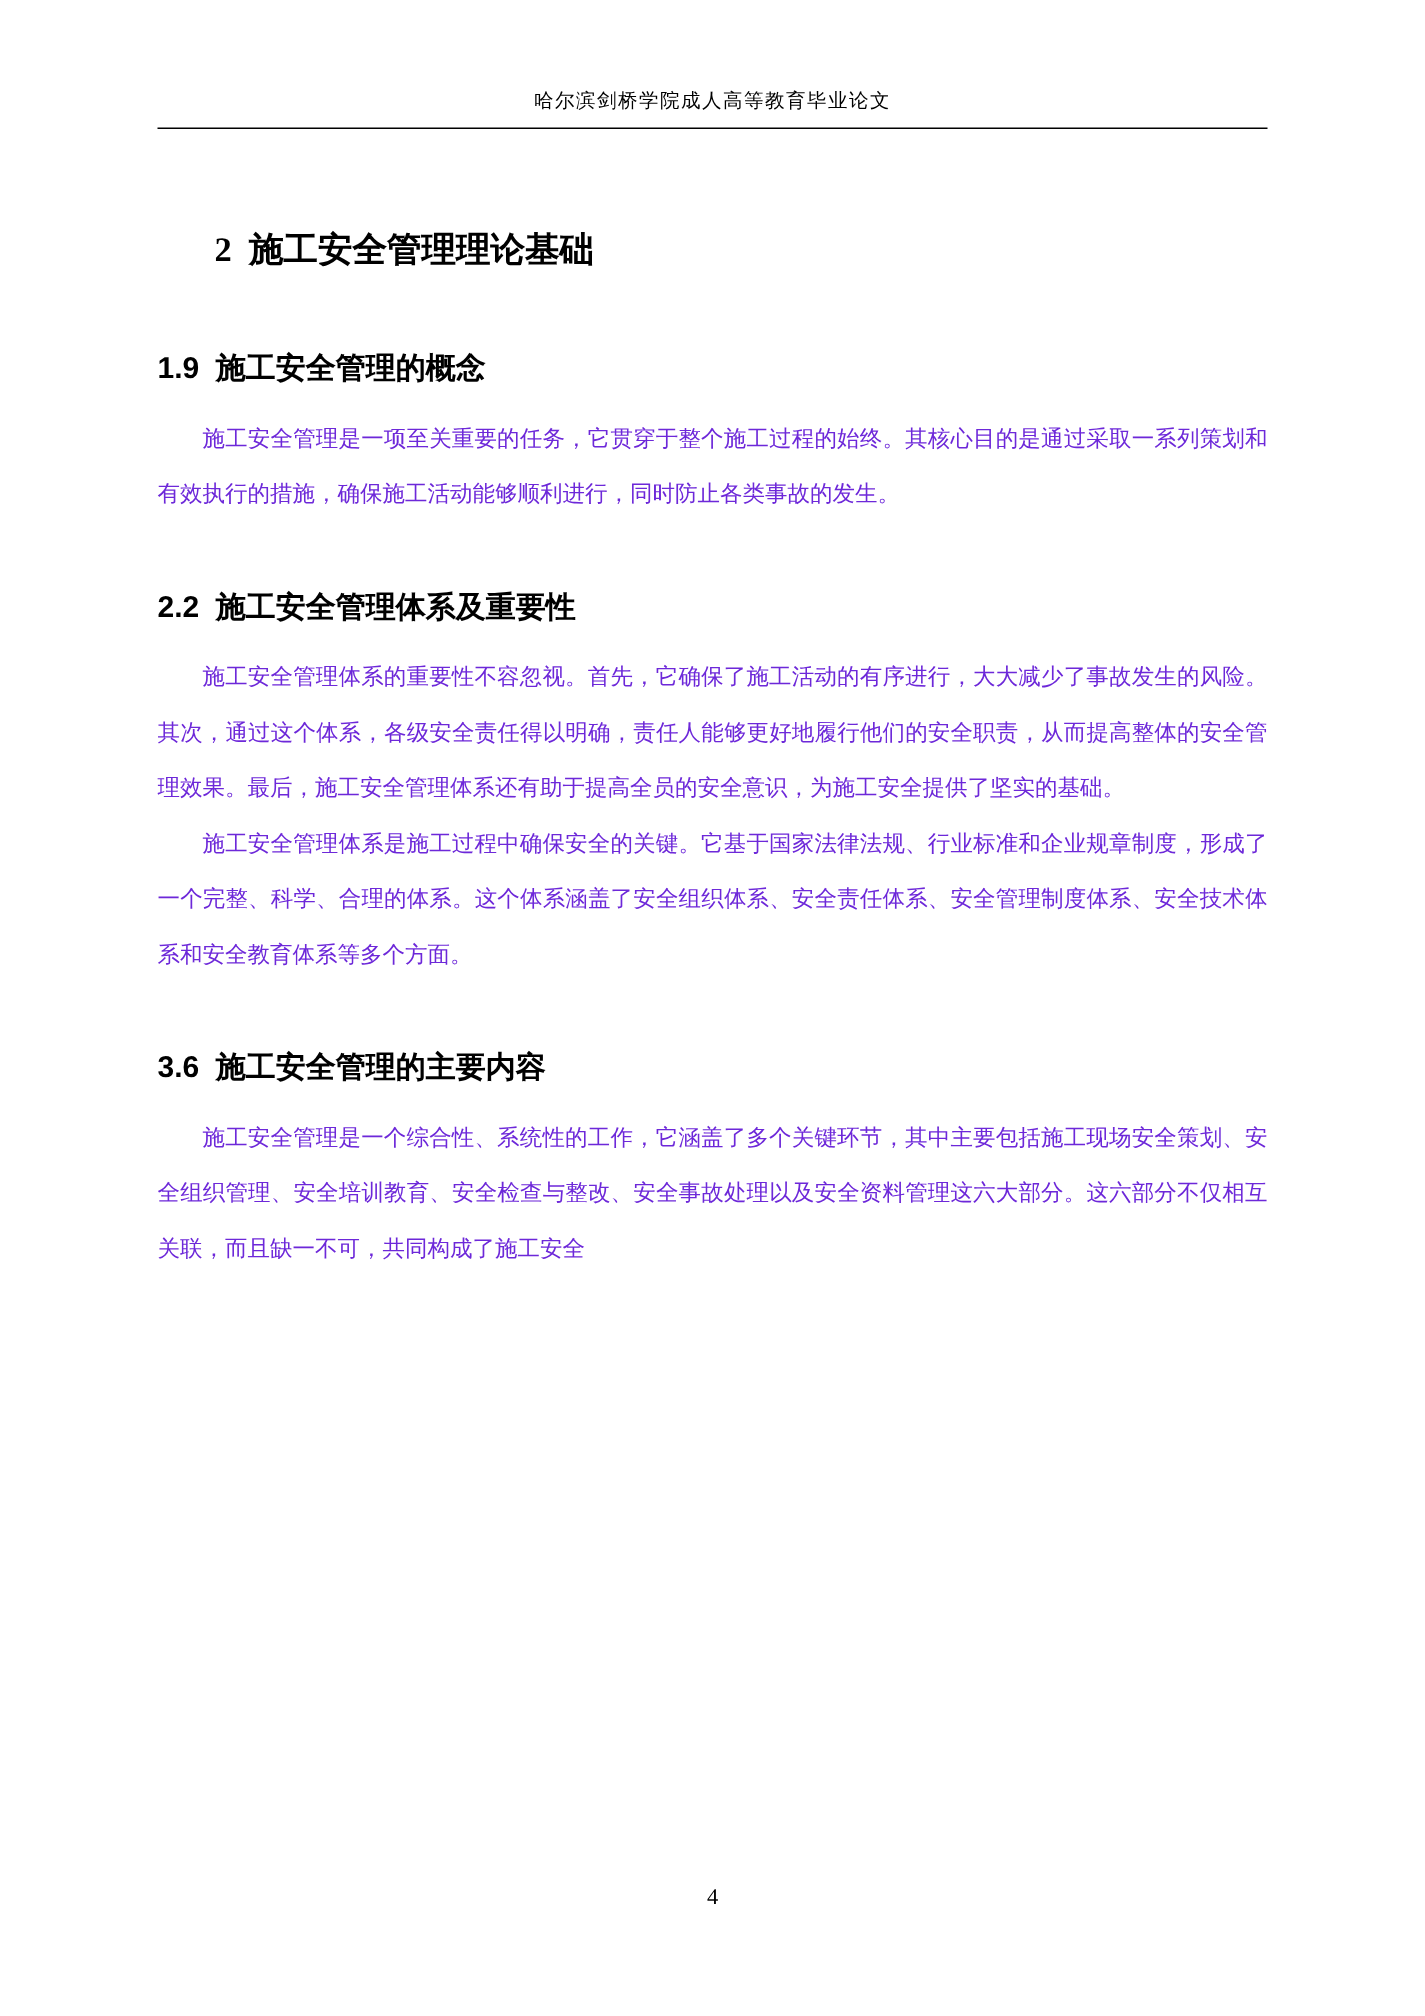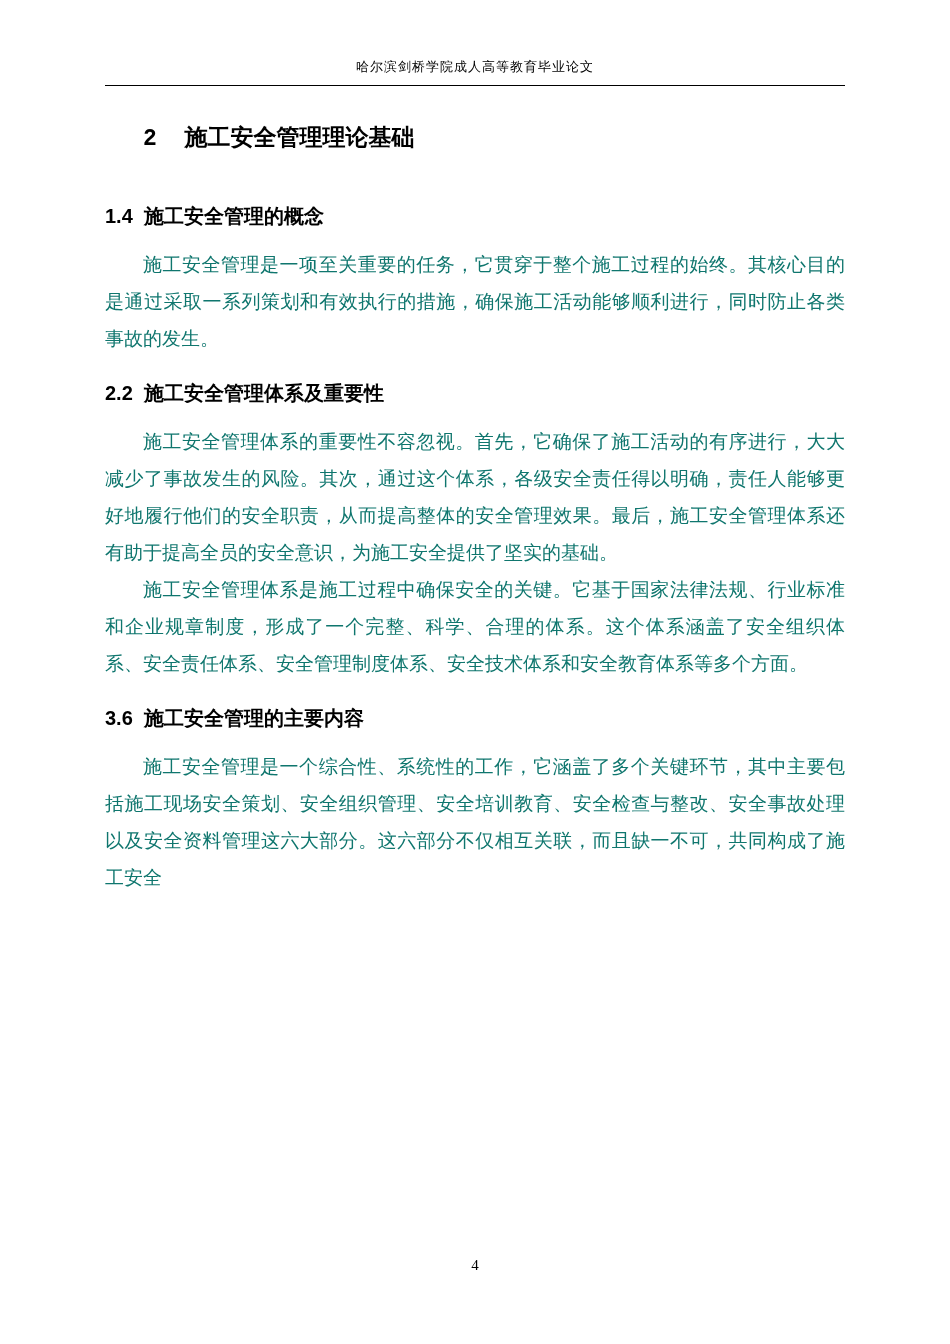--- a/index.html
+++ b/index.html
@@ -22,46 +22,46 @@
   }
   .doc-header {
     text-align: center;
     font-size: 13px;
     letter-spacing: 1px;
     padding-bottom: 9px;
     border-bottom: 1.5px solid #000000;
     color: #000000;
   }
   .chapter-title {
-    margin-top: 36px;
+    margin-top: 65px;
     margin-left: 38px;
-    font-family: Liberation Mono, monospace;
+    font-family: Liberation Serif, serif;
     font-weight: 700;
     font-size: 23px;
     white-space: pre-wrap;
     color: #000000;
   }
   .section-heading {
     font-family: "Liberation Sans", "DejaVu Sans", sans-serif;
     font-weight: 700;
     font-size: 20px;
-    margin-top: 23px;
+    margin-top: 42px;
     margin-bottom: 16px;
     white-space: pre-wrap;
     color: #000000;
   }
   .section-heading.first {
     margin-top: 50px;
   }
   .para {
-    font-size: 19px;
+    font-size: 15px;
     line-height: 37px;
     text-indent: 2em;
     text-align: justify;
-    color: #0f766e;
+    color: #6d28d9;
   }
   .page-number {
     position: absolute;
     bottom: 70px;
     left: 0;
     width: 100%;
     text-align: center;
     font-size: 15px;
     color: #000000;
   }
@@ -69,21 +69,21 @@
 </head>
 <body>
 
 <div class="page">
 
   <div class="doc-header">哈尔滨剑桥学院成人高等教育毕业论文</div>
 
   <h1 class="chapter-title">2  施工安全管理理论基础</h1>
 
   <div>
-    <h2 class="section-heading first">1.4  施工安全管理的概念</h2>
+    <h2 class="section-heading first">1.9  施工安全管理的概念</h2>
     <p class="para">施工安全管理是一项至关重要的任务，它贯穿于整个施工过程的始终。其核心目的是通过采取一系列策划和有效执行的措施，确保施工活动能够顺利进行，同时防止各类事故的发生。</p>
   </div>
 
   <div>
     <h2 class="section-heading">2.2  施工安全管理体系及重要性</h2>
     <p class="para">施工安全管理体系的重要性不容忽视。首先，它确保了施工活动的有序进行，大大减少了事故发生的风险。其次，通过这个体系，各级安全责任得以明确，责任人能够更好地履行他们的安全职责，从而提高整体的安全管理效果。最后，施工安全管理体系还有助于提高全员的安全意识，为施工安全提供了坚实的基础。</p>
     <p class="para">施工安全管理体系是施工过程中确保安全的关键。它基于国家法律法规、行业标准和企业规章制度，形成了一个完整、科学、合理的体系。这个体系涵盖了安全组织体系、安全责任体系、安全管理制度体系、安全技术体系和安全教育体系等多个方面。</p>
   </div>
 
   <div>

